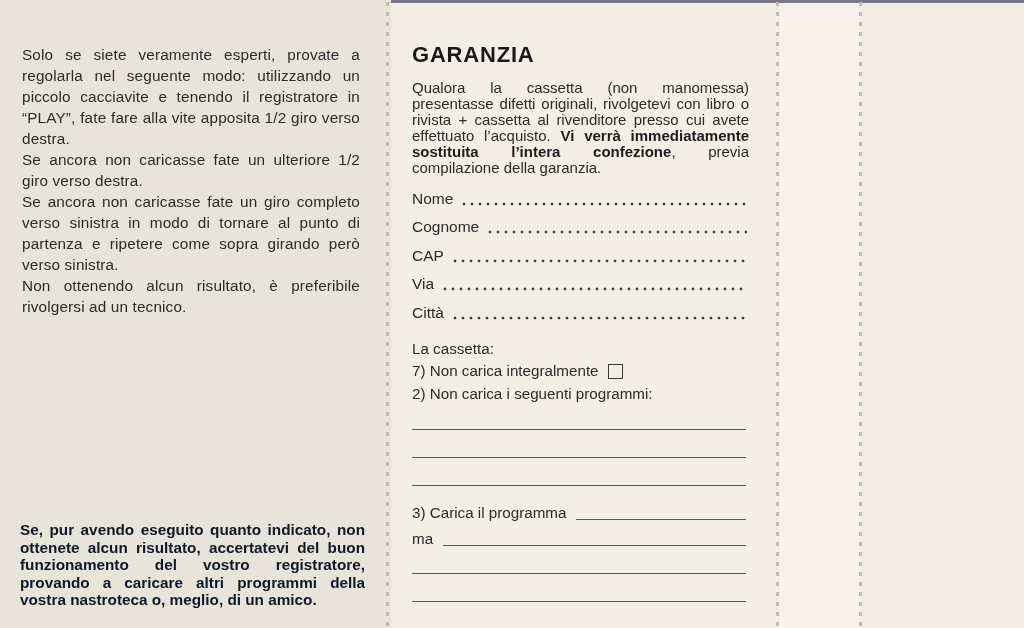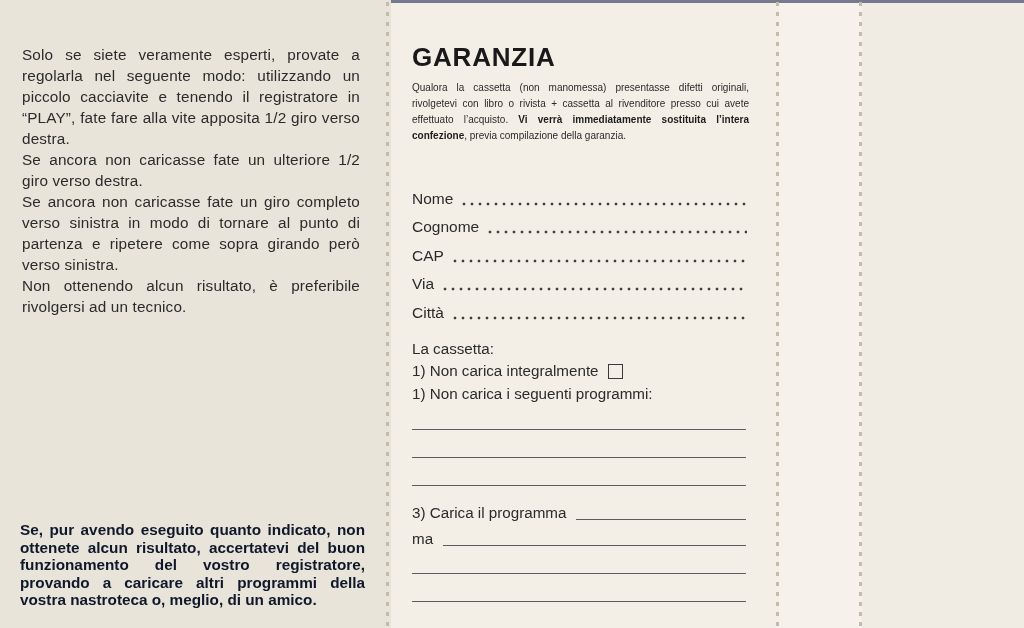--- a/index.html
+++ b/index.html
@@ -28,25 +28,25 @@
   }
   .left-text p { margin:0; }
   .bold-note {
     position:absolute; left:20px; top:521px; width:345px;
     font-weight:bold; font-size:15.3px; line-height:17.6px; text-align:justify; color:#0f172a;
   }
 
   
   .title {
     position:absolute; left:412px; top:42px;
-    font-size:26px; font-weight:bold; letter-spacing:.8px; color:#191919;
+    font-size:22px; font-weight:bold; letter-spacing:.8px; color:#191919;
   }
   .intro {
     position:absolute; left:412px; top:80px; width:337px;
-    font-size:10px; line-height:16px; text-align:justify;
+    font-size:15px; line-height:16px; text-align:justify;
   }
   .intro .b { font-weight:bold; color:#1d1d1d; }
 
   .fields { position:absolute; left:412px; top:190px; width:335px; font-size:15.5px; }
   .field-row { display:flex; align-items:flex-end; height:18px; margin-bottom:10.4px; }
   .leader {
     flex:1; margin-left:9px; margin-bottom:2px; height:4px;
     background-image:radial-gradient(circle at 2px 2px, #3e3e3e 1.2px, rgba(0,0,0,0) 1.7px);
     background-size:8px 4px; background-repeat:repeat-x; background-position:left bottom;
   }
@@ -111,25 +111,25 @@
     </div>
     <div class="field-row">
       <span>Città</span>
       <span class="leader"></span>
     </div>
   </div>
 
   <div class="cassette">
     <div class="h">La cassetta:</div>
     <div class="item">
-      <span>1) Non carica integralmente</span>
+      <span>7) Non carica integralmente</span>
       <span class="checkbox"></span>
     </div>
     <div class="item">
-      <span>1) Non carica i seguenti programmi:</span>
+      <span>2) Non carica i seguenti programmi:</span>
     </div>
   </div>
 
   <div class="wl l1"></div>
   <div class="wl l2"></div>
   <div class="wl l3"></div>
 
   <div class="prog-row r3">
     <span>3) Carica il programma</span>
     <span class="fill"></span>

